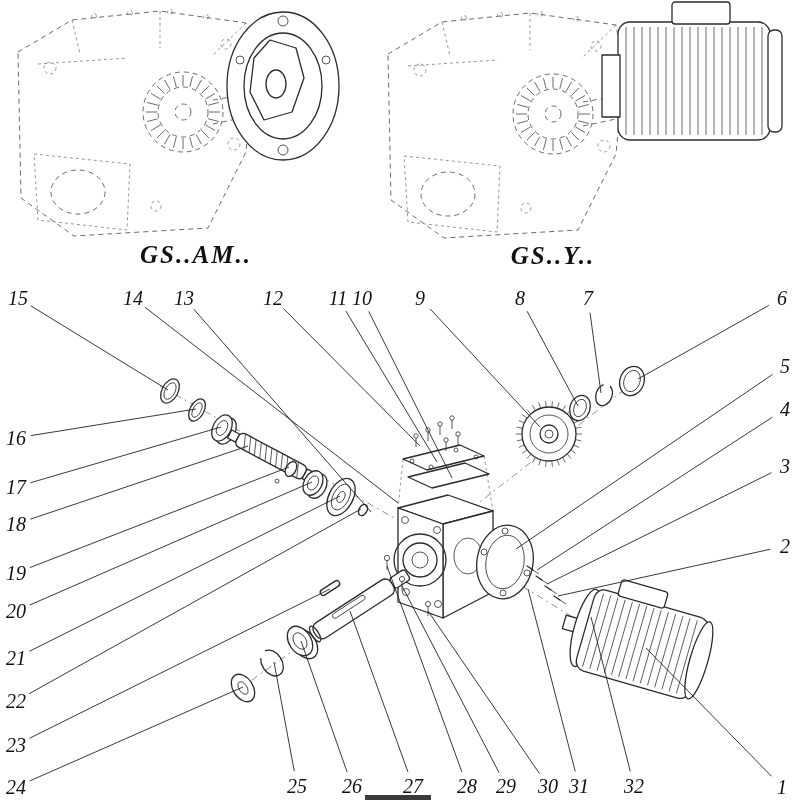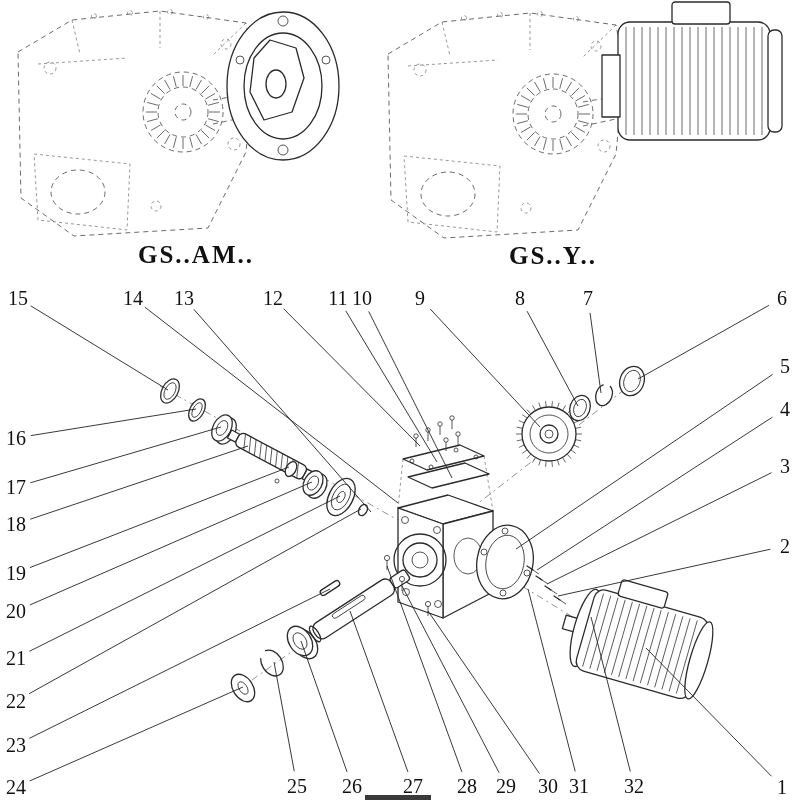--- a/index.html
+++ b/index.html
@@ -1,17 +1,17 @@
 <!DOCTYPE html>
 <html><head>
 <meta charset="utf-8">
 <style>
   html,body{margin:0;padding:0;background:#fff;}
   .stage{position:relative;width:800px;height:800px;background:#ffffff;overflow:hidden;
-         font-family:"Liberation Serif",serif;}
+         font-family:"Liberation Serif",serif;font-style:italic;}
   svg{display:block}
   .solid{fill:none;stroke:#2b2b2b;stroke-width:1.3;stroke-linejoin:round;stroke-linecap:round;}
   .solid-thin{fill:none;stroke:#2b2b2b;stroke-width:0.8;}
   .fillw{fill:#ffffff;}
   .dashed{fill:none;stroke:#5a5a5a;stroke-width:0.9;stroke-dasharray:5 4;}
   .dashed-thin{fill:none;stroke:#6a6a6a;stroke-width:0.7;stroke-dasharray:3 3;}
   .axis{fill:none;stroke:#777;stroke-width:0.8;stroke-dasharray:7 4 2 4;}
   .leader{stroke:#222;stroke-width:0.9;fill:none;}
   .callout-num{font-family:"Liberation Serif",serif;font-size:20px;fill:#111;
                text-anchor:middle;dominant-baseline:central;}

